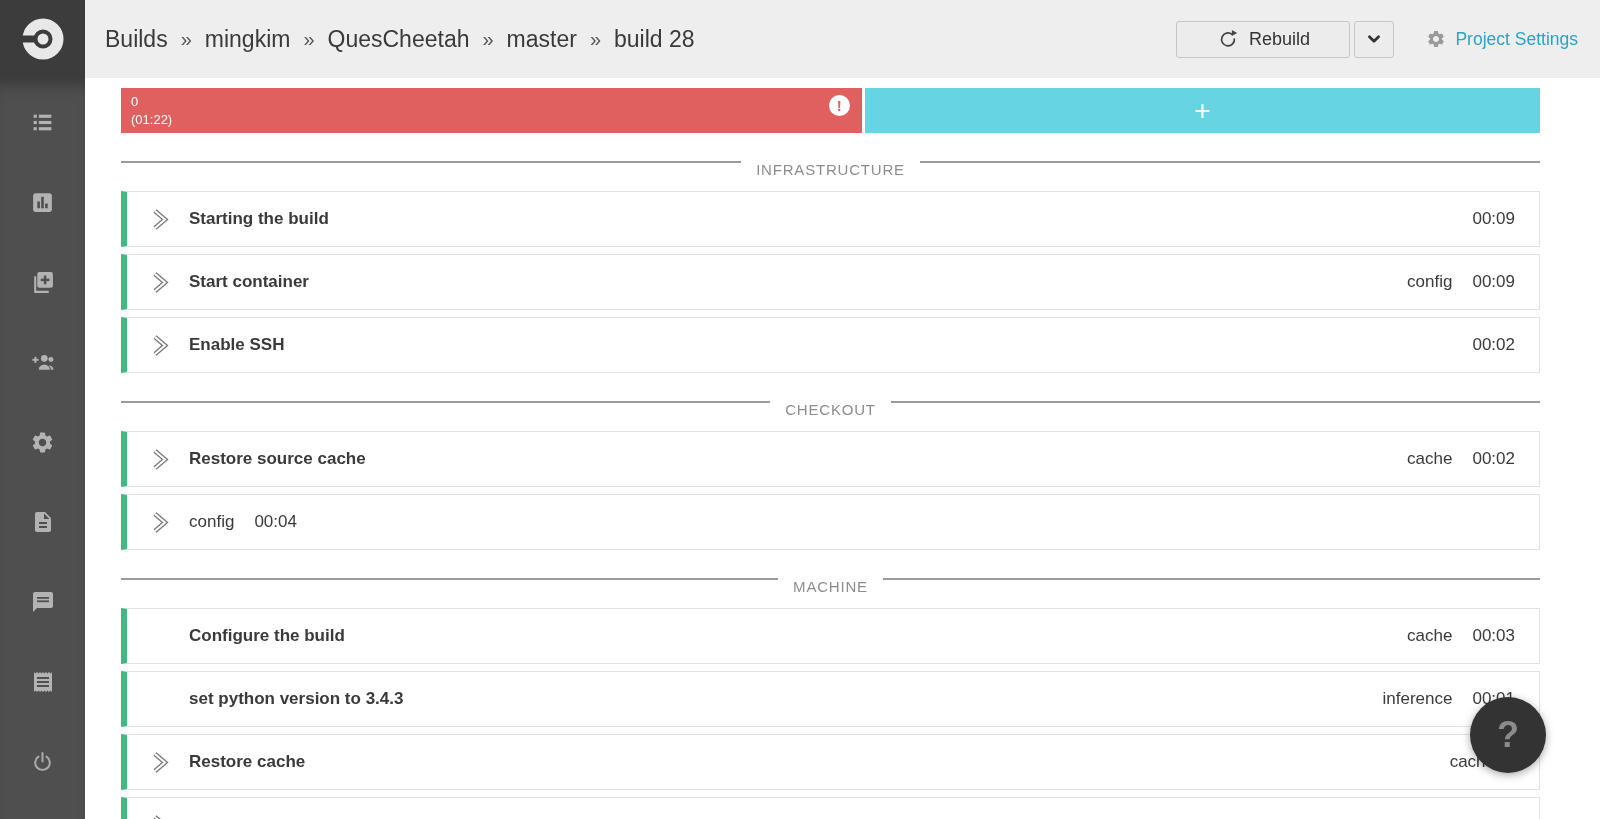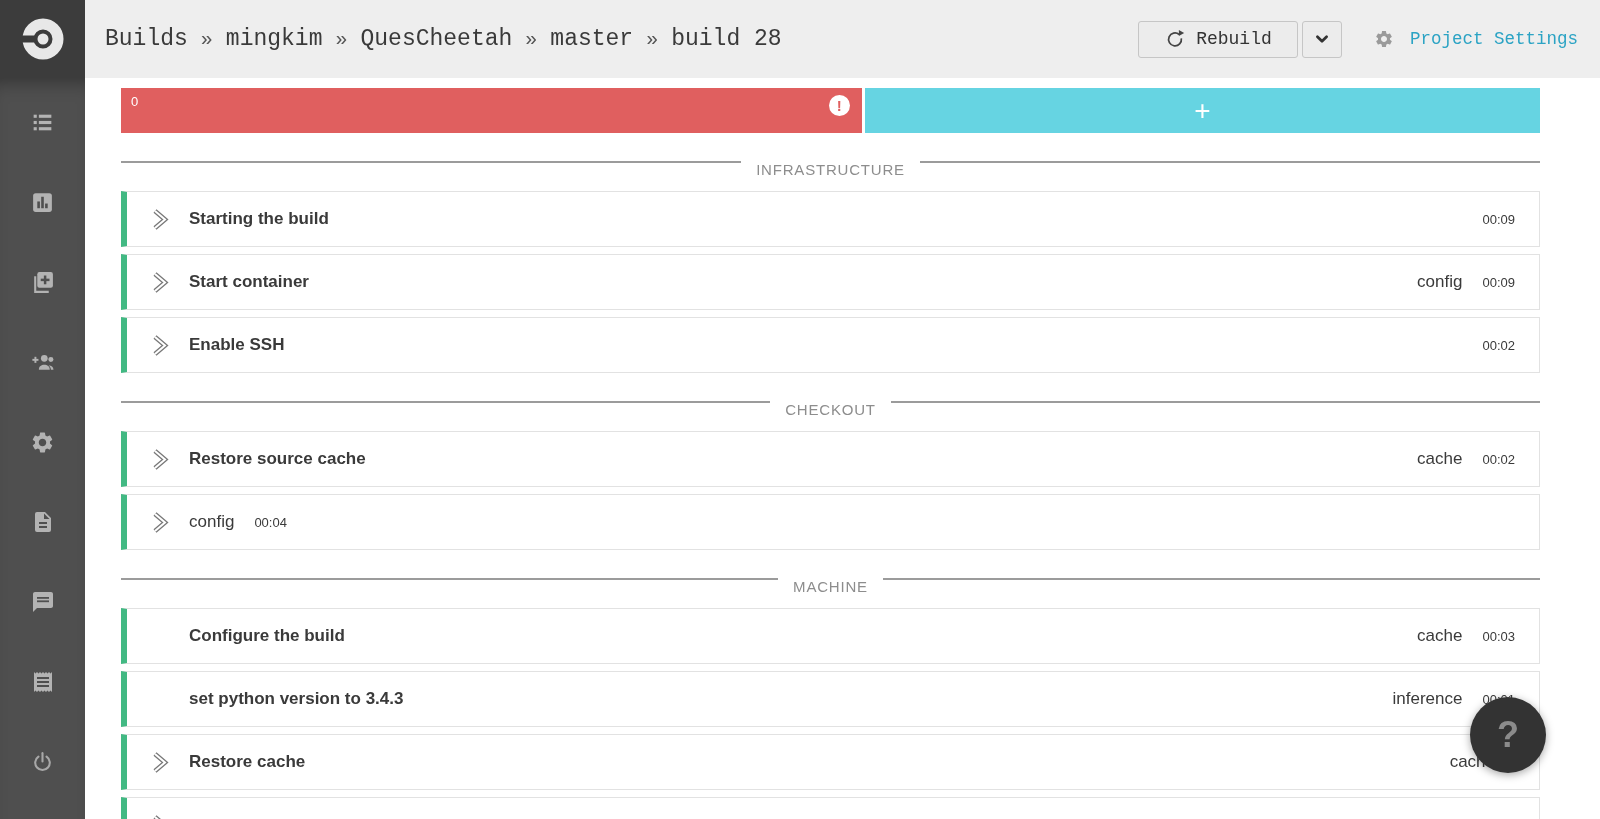--- a/index.html
+++ b/index.html
@@ -4,31 +4,31 @@
 <style>
   * { margin:0; padding:0; box-sizing:border-box; }
   html,body { width:1600px; height:819px; overflow:hidden; background:#fff;
               font-family:"Liberation Sans","DejaVu Sans",sans-serif; }
 
   
   .header { display:flex; height:78px; background:#eeeeee; }
   .logo-block { width:85px; height:78px; background:#3c3c3c; display:flex;
                 align-items:center; justify-content:center; flex:0 0 85px; }
   .header-main { flex:1; display:flex; align-items:center;
-                 justify-content:space-between; padding:0 22px 0 20px;font-family:Liberation Mono, monospace; }
+                 justify-content:space-between; padding:0 22px 0 20px; }
   .breadcrumb { display:flex; align-items:center; gap:13px; font-size:23px; color:#3a3a3a; }
   .breadcrumb .sep { color:#555; font-size:20px; }
   .breadcrumb .crumb { cursor:pointer; }
   .header-actions { display:flex; align-items:center; }
   .btn { background:#ececec; border:1px solid #c6c6c6; border-radius:3px;
          height:37px; display:flex; align-items:center; justify-content:center;
          font-size:18px; color:#333; cursor:pointer; }
-  .btn-rebuild { width:160px; gap:10px; }
+  .btn-rebuild { width:174px; gap:10px; }
   .btn-caret  { width:40px; margin-left:4px; }
-  .settings-link { display:flex; align-items:center; gap:16px; margin-left:32px;
+  .settings-link { display:flex; align-items:center; gap:9px; margin-left:32px;
                    color:#2ba3c4; font-size:17.5px; cursor:pointer; white-space:nowrap; }
 
   
   .app-body { display:flex; height:741px; }
   .sidebar { width:85px; flex:0 0 85px; background:#4f4f4f; padding-top:4px;
              display:flex; flex-direction:column; align-items:center;
              box-shadow:inset 0 16px 18px -12px rgba(0,0,0,.35); }
   .side-item { height:80px; width:85px; display:flex; align-items:center;
                justify-content:center; cursor:pointer; }
 
@@ -48,21 +48,21 @@
   .section-divider .line { flex:1; border-top:2px solid #9b9b9b; height:0; }
   .section-title { padding:0 15px; font-size:15px; color:#8d8d8d; letter-spacing:.8px; }
 
   .step-row { height:56px; display:flex; align-items:center; background:#fff;
               border:1px solid #e2e2e2; border-left:6px solid #42b983;
               margin-bottom:7px; padding:0 24px; cursor:pointer; }
   .chev { width:20px; height:23px; margin-right:18px; display:flex; align-items:center; flex:0 0 20px; }
   .step-label { font-weight:bold; font-size:17px; color:#3a3a3a; flex:1;
                 white-space:nowrap; overflow:hidden; }
   .step-tag { font-size:17px; color:#3a3a3a; margin-right:20px; white-space:nowrap; }
-  .step-time { font-size:13px; color:#3a3a3a; white-space:nowrap; }
+  .step-time { font-size:17px; color:#3a3a3a; white-space:nowrap; }
 
   .help-fab { position:fixed; right:54px; bottom:46px; width:76px; height:76px;
               border-radius:50%; background:#333333; color:#8b8b8b; font-size:36px;
               font-weight:bold; display:flex; align-items:center; justify-content:center;
               box-shadow:0 2px 8px rgba(0,0,0,.35); cursor:pointer; z-index:10; }
   svg { display:block; }
 </style>
 </head>
 <body>
 
@@ -174,20 +174,21 @@
         <path d="M12 3v8" fill="none" stroke="#a8a8a8" stroke-width="2" stroke-linecap="round"></path>
         <path d="M8.1 6.4a7 7 0 1 0 7.8 0" fill="none" stroke="#a8a8a8" stroke-width="2" stroke-linecap="round"></path>
       </svg>
     </div>
   </div>
 
   <div class="content">
     <div class="timeline">
       <div class="seg-failed">
         <div>0</div>
+        <div>(01:22)</div>
         <div class="alert-badge">!</div>
       </div>
       <div class="seg-queued">
         <span>+</span>
       </div>
     </div>
 
     <div id="build-steps">
         <div class="section-divider">
           <span class="line"></span>

